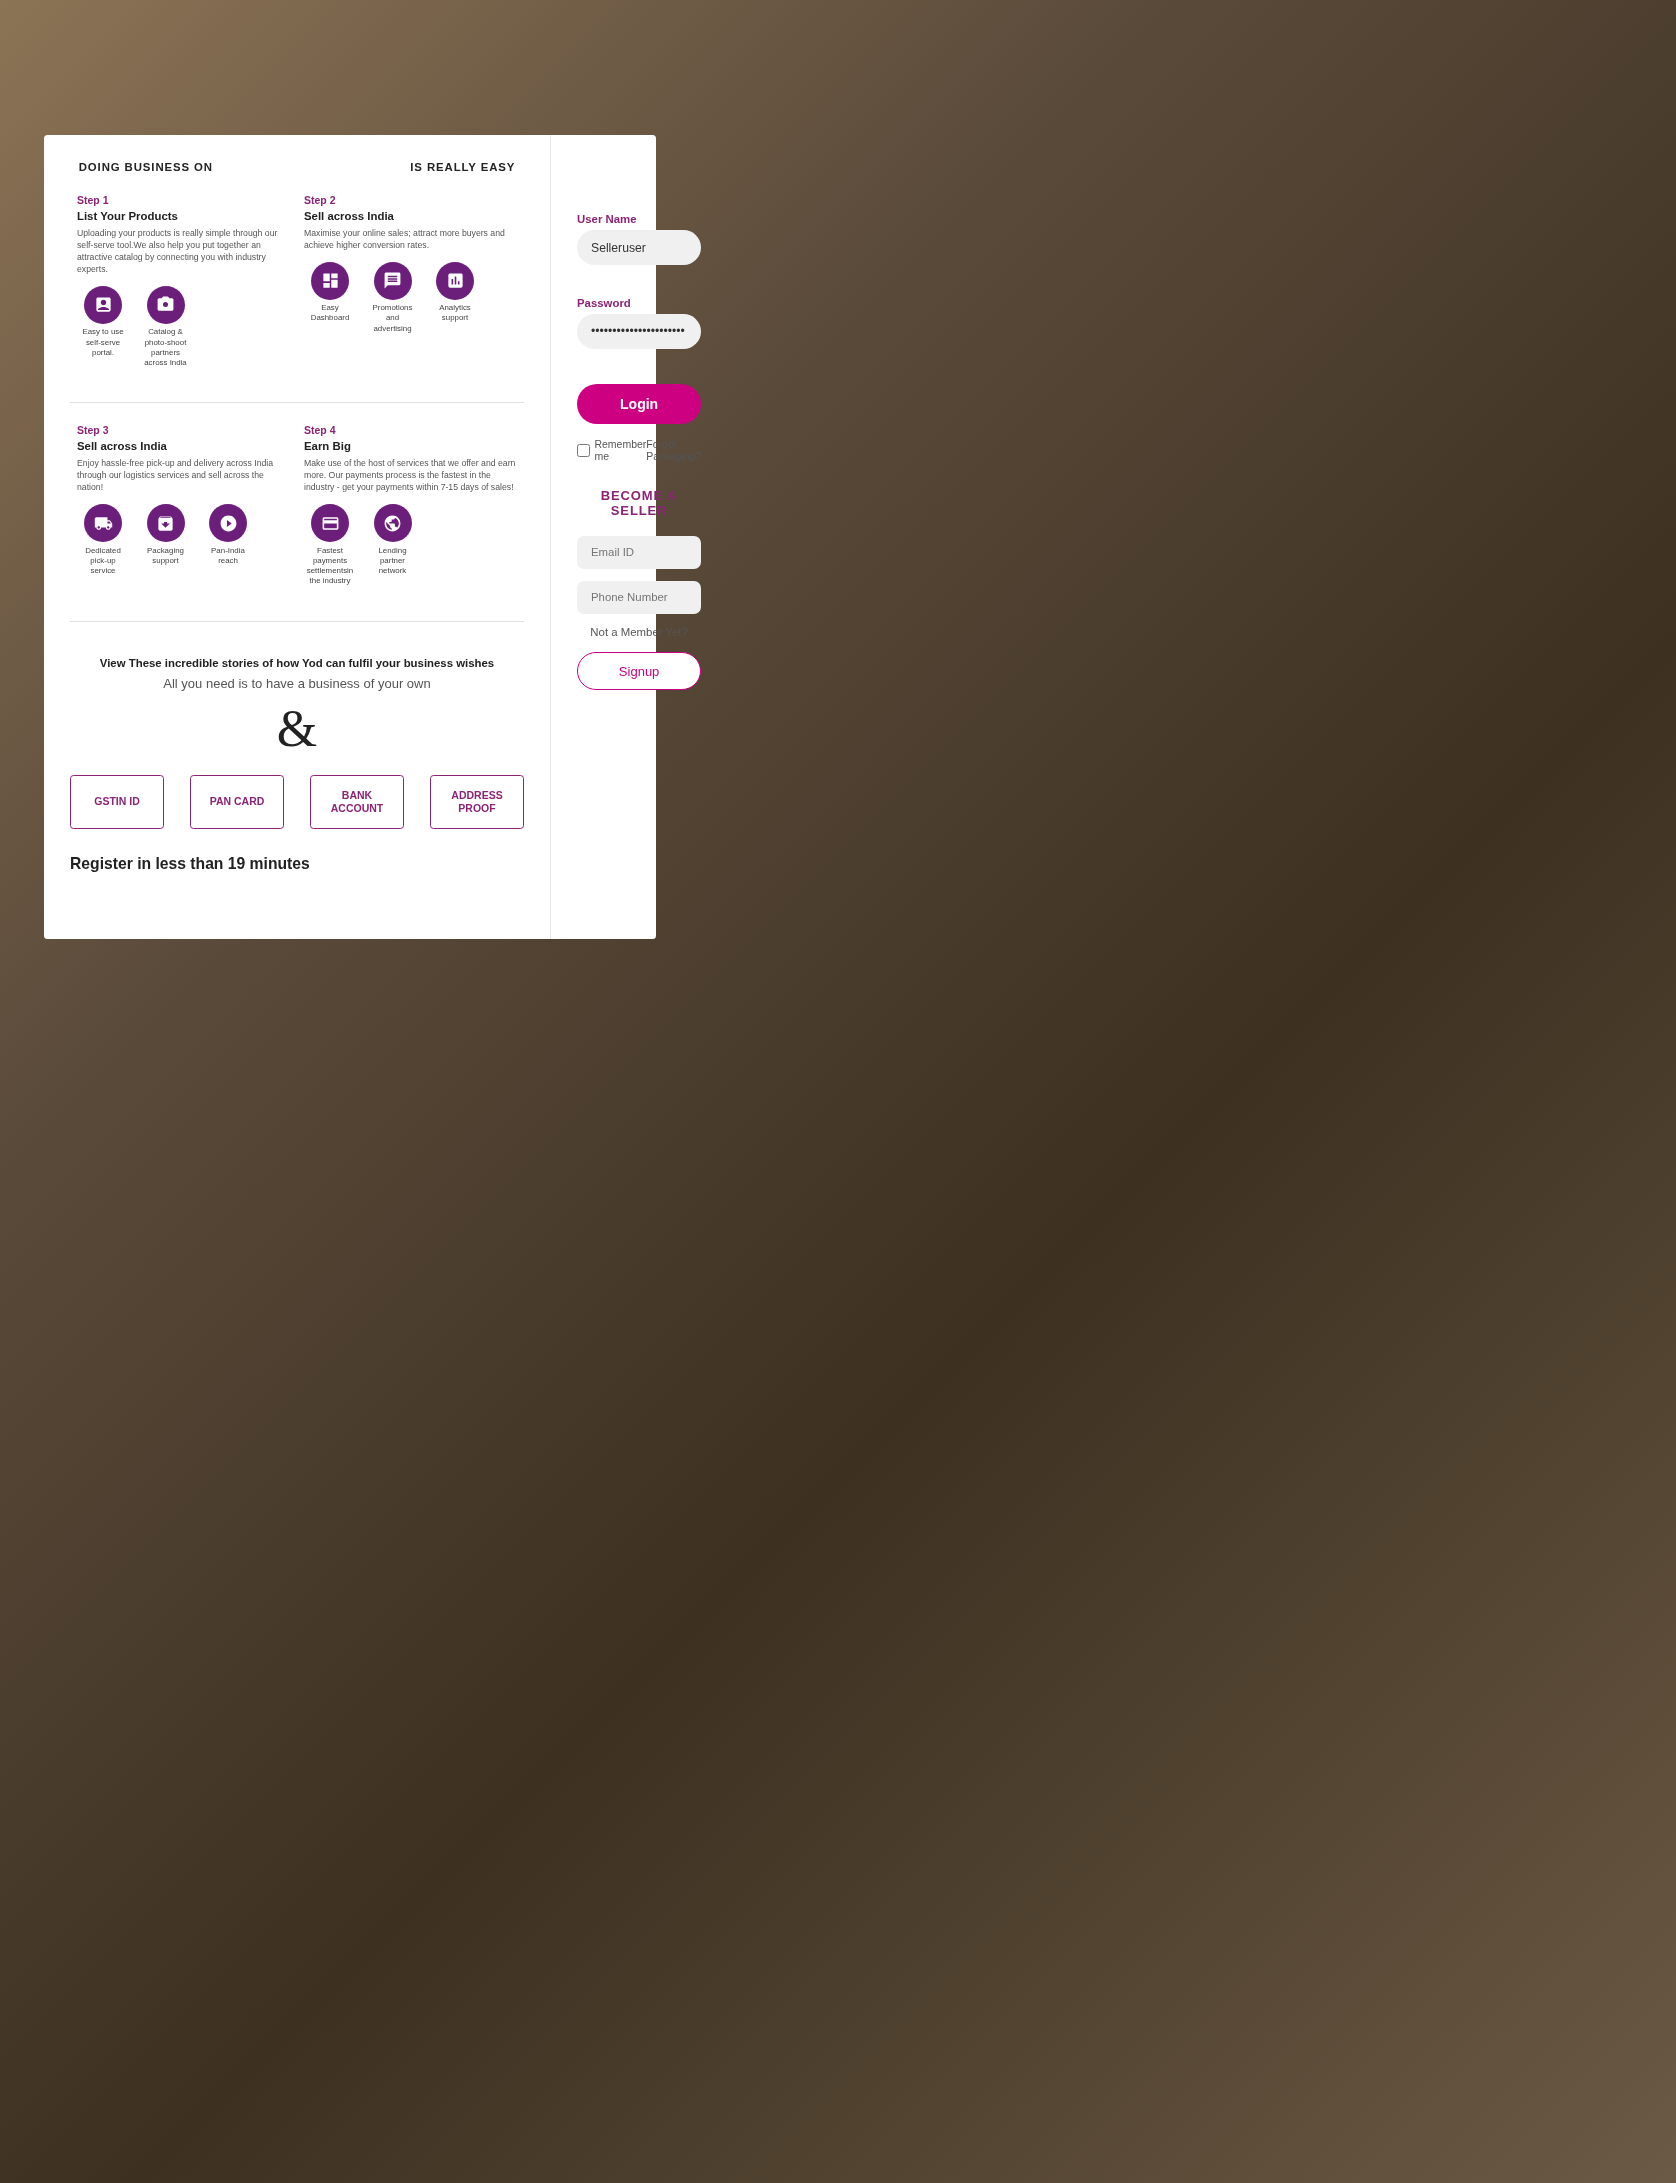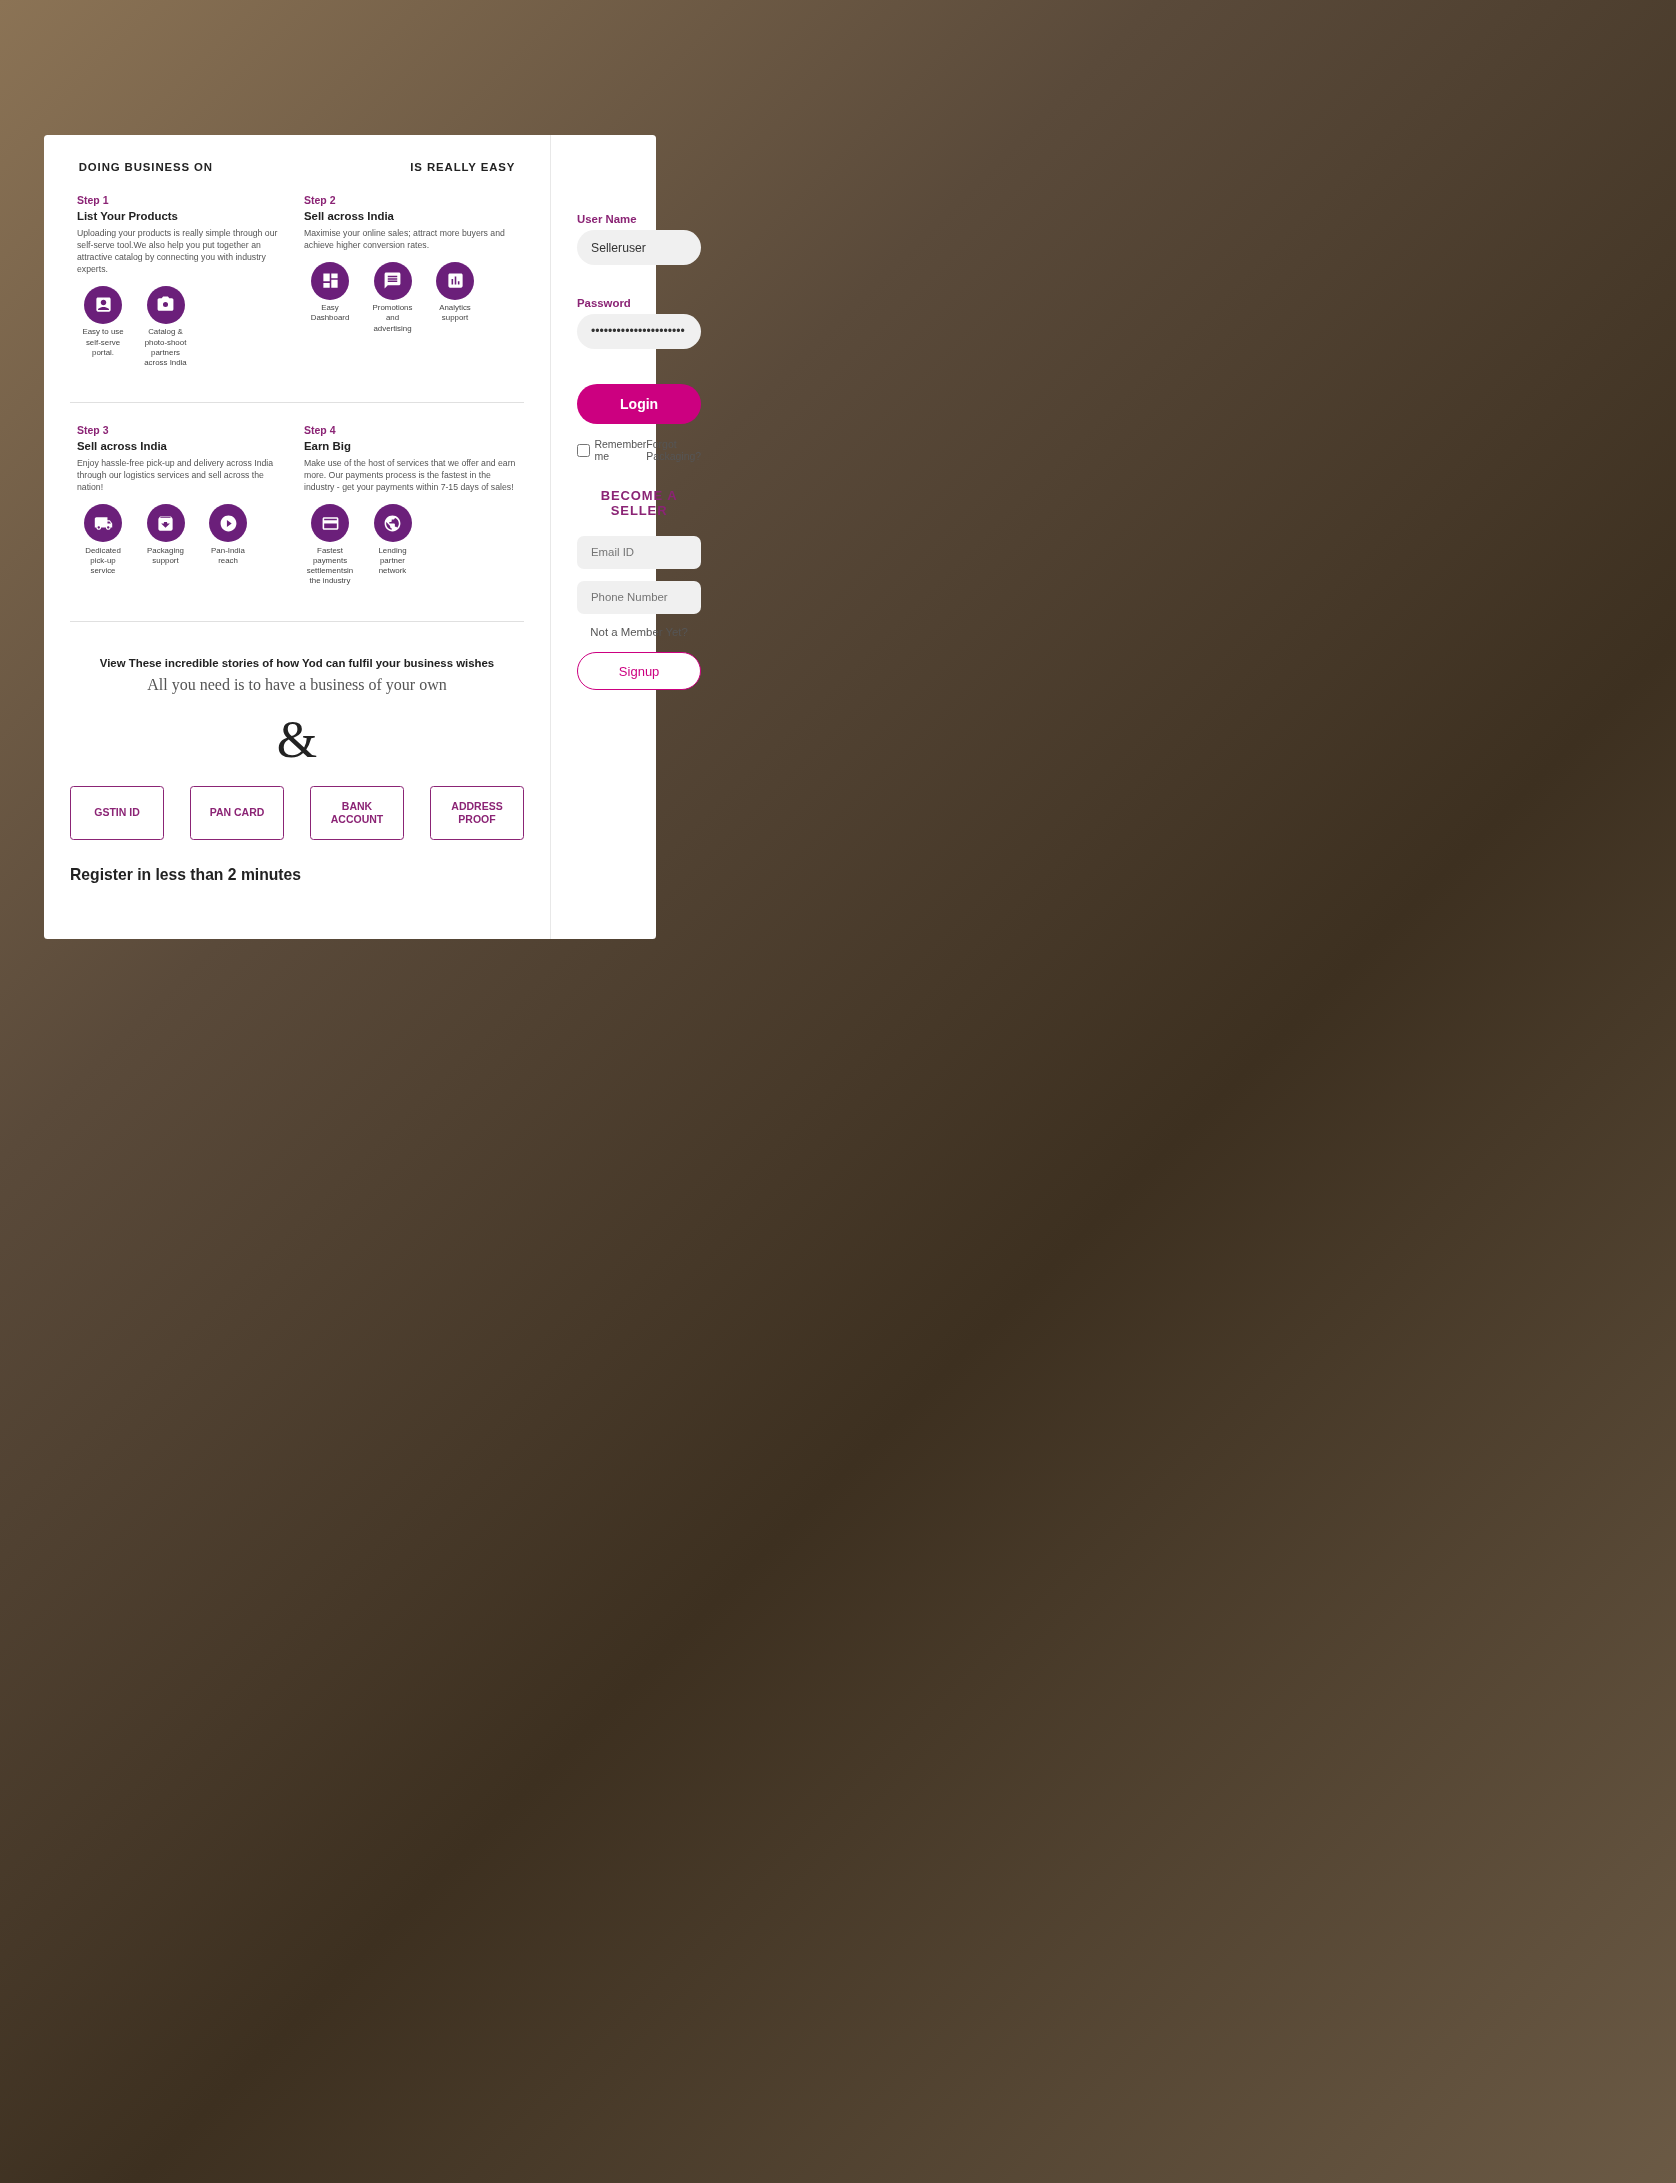--- a/index.html
+++ b/index.html
@@ -122,24 +122,23 @@
       padding-top: 17.5px;
       text-align: center;
     }
     .stories-title {
       font-size: 11.4px;
       font-weight: 700;
       color: #222;
       margin-bottom: 7px;
     }
     .stories-sub {
-      font-size: 16px;
+      font-size: 13px;
       color: #555;
-      margin-bottom: 16px;
-      font-family: Liberation Serif, serif;
+      margin-bottom: 8px;
     }
     .ampersand {
       font-size: 52px;
       color: #222;
       text-align: center;
       margin-bottom: 17.5px;
       font-family: Georgia, serif;
     }
     .documents-row {
       display: flex;
@@ -381,21 +380,21 @@
       <div class="stories-title">View These incredible stories of how Yod can fulfil your business wishes</div>
       <div class="stories-sub">All you need is to have a business of your own</div>
       <div class="ampersand">&amp;</div>
       <div class="documents-row">
         <div class="doc-box">GSTIN ID</div>
         <div class="doc-box">PAN CARD</div>
         <div class="doc-box">BANK<br>ACCOUNT</div>
         <div class="doc-box">ADDRESS<br>PROOF</div>
       </div>
       <div style="text-align:left;">
-        <div class="register-title">Register in less than 2 minutes</div>
+        <div class="register-title">Register in less than 19 minutes</div>
       </div>
     </div>
   </div>
 
   <div class="right-panel">
     <div style="margin-bottom: 14px; margin-top: 52px;">
       <div class="field-label">User Name</div>
       <input type="text" class="text-input" value="Selleruser" style="">
     </div>
     <div style="margin-bottom: 17.5px;">

